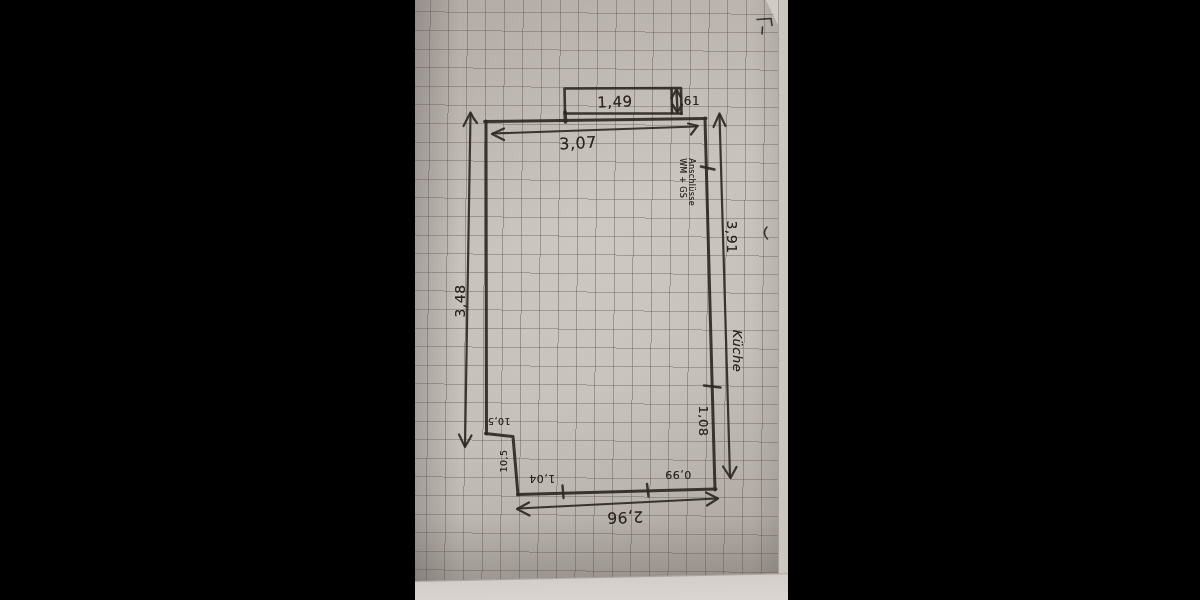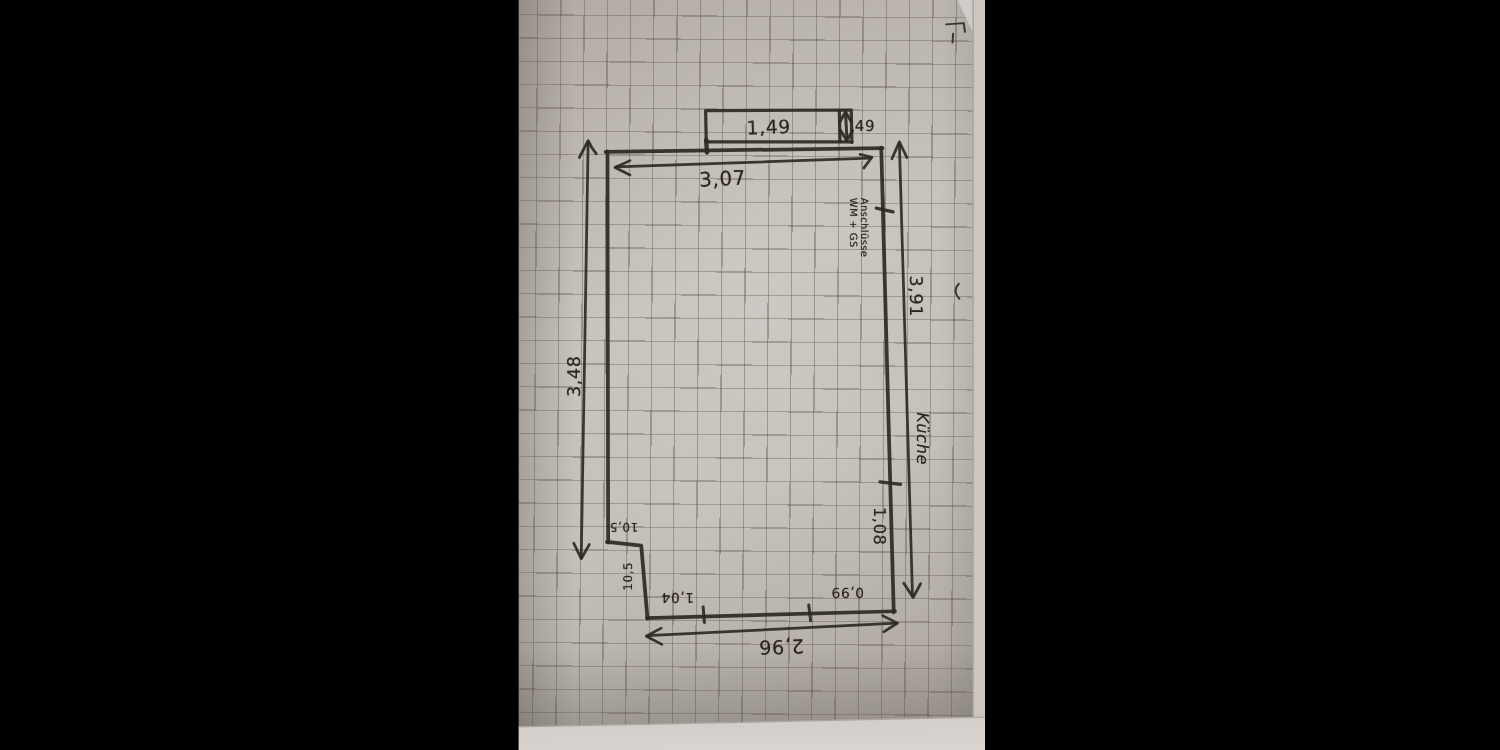--- a/index.html
+++ b/index.html
@@ -105,21 +105,21 @@
 
       <g stroke-width="1.6">
         <path d="M342,19.5 L356,18.5 L357,25.5"></path>
         <path d="M347.5,27 L347,34"></path>
         <path d="M352,227 Q346.5,233 352.5,239"></path>
       </g>
     </svg>
 
     <div class="lbl" style="left:200px;top:102px;font-size:15px;transform:translate(-50%,-50%) rotate(-2deg);">1,49</div>
 
-    <div class="lbl" style="left:277px;top:101px;font-size:12px;transform:translate(-50%,-50%);">49</div>
+    <div class="lbl" style="left:277px;top:101px;font-size:12px;transform:translate(-50%,-50%);">61</div>
 
     <div class="lbl" style="left:163px;top:143px;font-size:16px;transform:translate(-50%,-50%) rotate(-3deg);">3,07</div>
 
     <div class="lbl note" style="left:272px;top:182px;font-size:8px;transform:translate(-50%,-50%) rotate(90deg);">
       <div>Anschlüsse</div>
       <div>WM + GS</div>
     </div>
 
     <div class="lbl" style="left:317px;top:237px;font-size:14px;transform:translate(-50%,-50%) rotate(90deg);">3,91</div>
 

